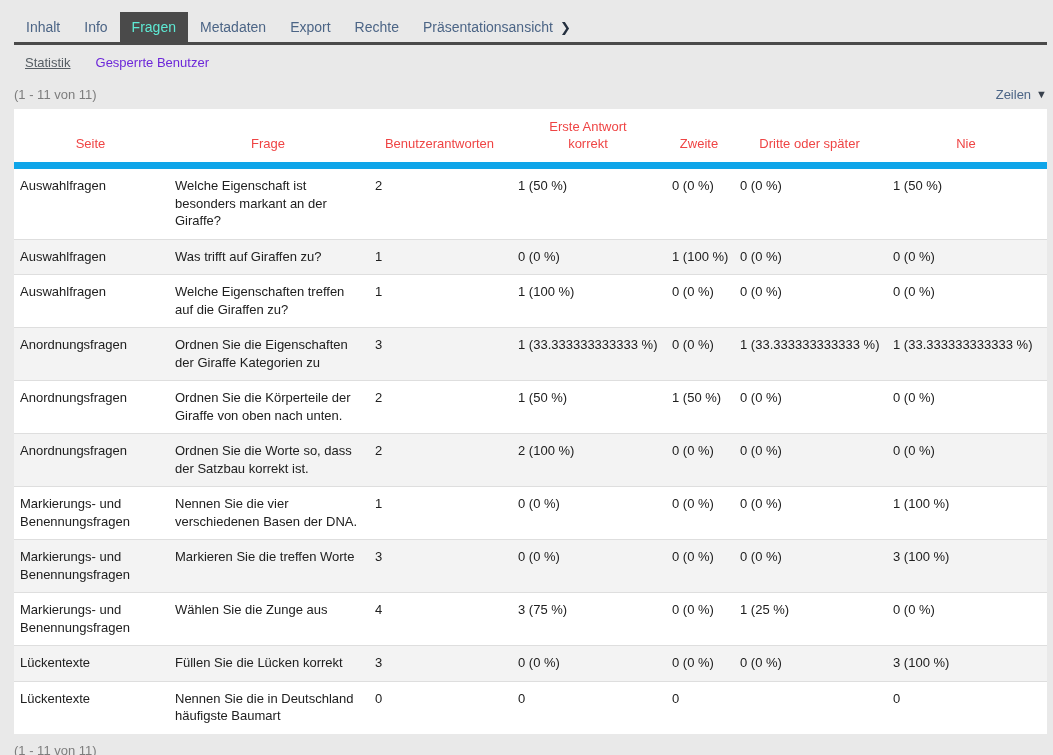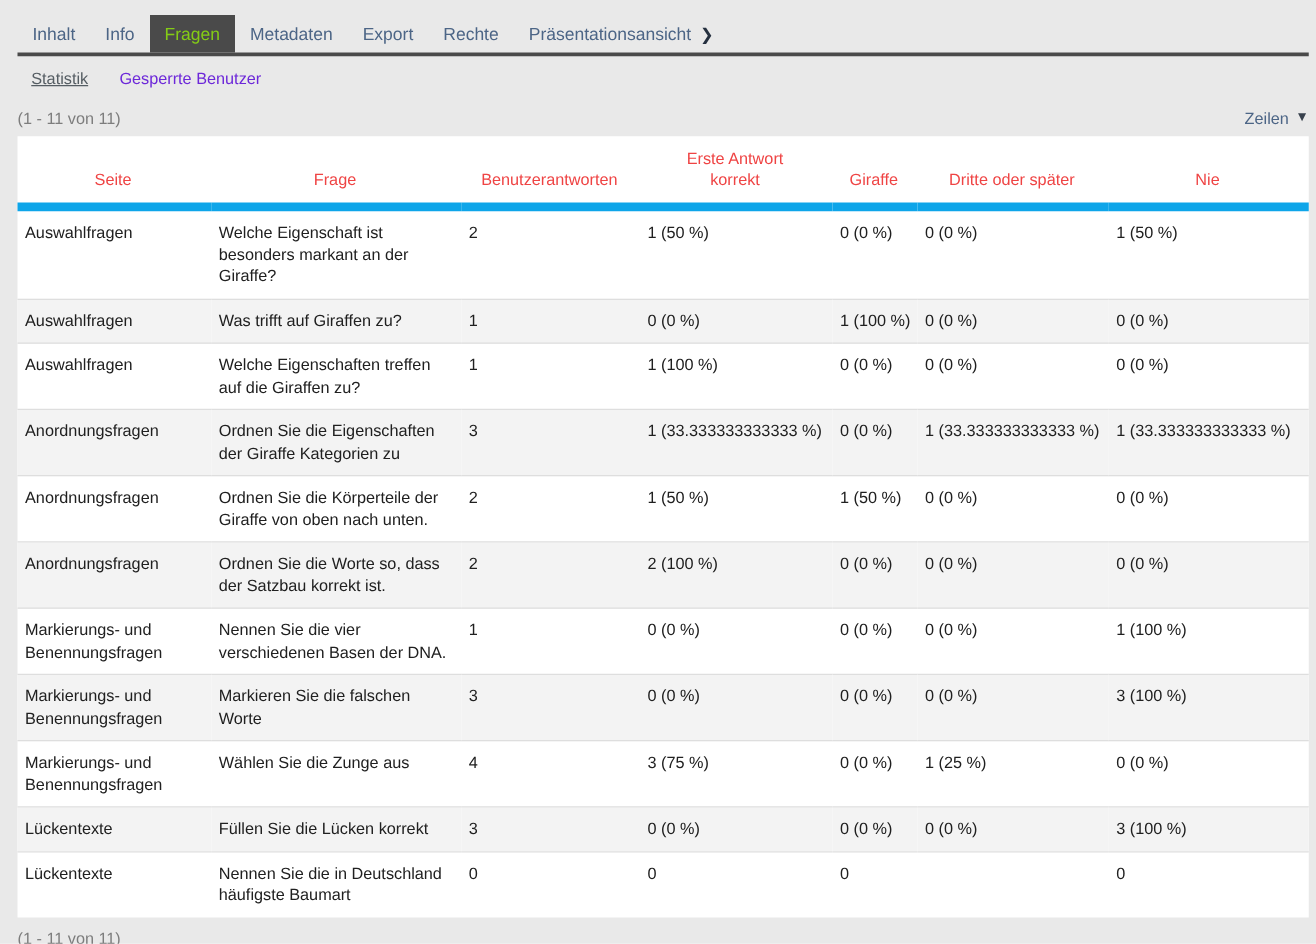--- a/index.html
+++ b/index.html
@@ -15,21 +15,21 @@
   
   .tabbar {
     display: flex; align-items: stretch;
     border-bottom: 3px solid #4a4a4a;
   }
   .tab {
     padding: 7px 12px 6px 12px;
     font-size: 14px; line-height: 17px;
     color: #4c6586; cursor: pointer; white-space: nowrap;
   }
-  .tab.active { background: #4a4a4a; color: #84cc16; }
+  .tab.active { background: #4a4a4a; color: #5eead4; }
   .tab .chev {
     color: #25303f; font-weight: bold; font-size: 13px; margin-left: 7px;
   }
 
   
   .subtabs { display: flex; gap: 25px; margin: 10px 0 0 11px; font-size: 13px; }
   .subtab { color: #6d28d9; cursor: pointer; }
   .subtab.active { color: #555d63; text-decoration: underline; }
 
   
@@ -112,21 +112,21 @@
         <col class="c-zweite">
         <col class="c-dritte">
         <col class="c-nie">
     </colgroup>
     <thead>
       <tr>
         <th class="col-seite"><span class="th-label">Seite</span></th>
         <th class="col-frage"><span class="th-label">Frage</span></th>
         <th class="col-benutzerantworten"><span class="th-label">Benutzerantworten</span></th>
         <th class="col-erste"><span class="th-label">Erste Antwort korrekt</span></th>
-        <th class="col-zweite"><span class="th-label">Giraffe</span></th>
+        <th class="col-zweite"><span class="th-label">Zweite</span></th>
         <th class="col-dritte"><span class="th-label">Dritte oder später</span></th>
         <th class="col-nie"><span class="th-label">Nie</span></th>
       </tr>
     </thead>
     <tbody>
         <tr>
           <td class="col-seite">Auswahlfragen</td>
           <td class="col-frage">Welche Eigenschaft ist besonders markant an der Giraffe?</td>
           <td class="col-benutzerantworten">2</td>
           <td class="col-erste">1 (50 %)</td>
@@ -183,21 +183,21 @@
           <td class="col-seite">Markierungs- und Benennungsfragen</td>
           <td class="col-frage">Nennen Sie die vier verschiedenen Basen der DNA.</td>
           <td class="col-benutzerantworten">1</td>
           <td class="col-erste">0 (0 %)</td>
           <td class="col-zweite">0 (0 %)</td>
           <td class="col-dritte">0 (0 %)</td>
           <td class="col-nie">1 (100 %)</td>
         </tr>
         <tr>
           <td class="col-seite">Markierungs- und Benennungsfragen</td>
-          <td class="col-frage">Markieren Sie die falschen Worte</td>
+          <td class="col-frage">Markieren Sie die treffen Worte</td>
           <td class="col-benutzerantworten">3</td>
           <td class="col-erste">0 (0 %)</td>
           <td class="col-zweite">0 (0 %)</td>
           <td class="col-dritte">0 (0 %)</td>
           <td class="col-nie">3 (100 %)</td>
         </tr>
         <tr>
           <td class="col-seite">Markierungs- und Benennungsfragen</td>
           <td class="col-frage">Wählen Sie die Zunge aus</td>
           <td class="col-benutzerantworten">4</td>

